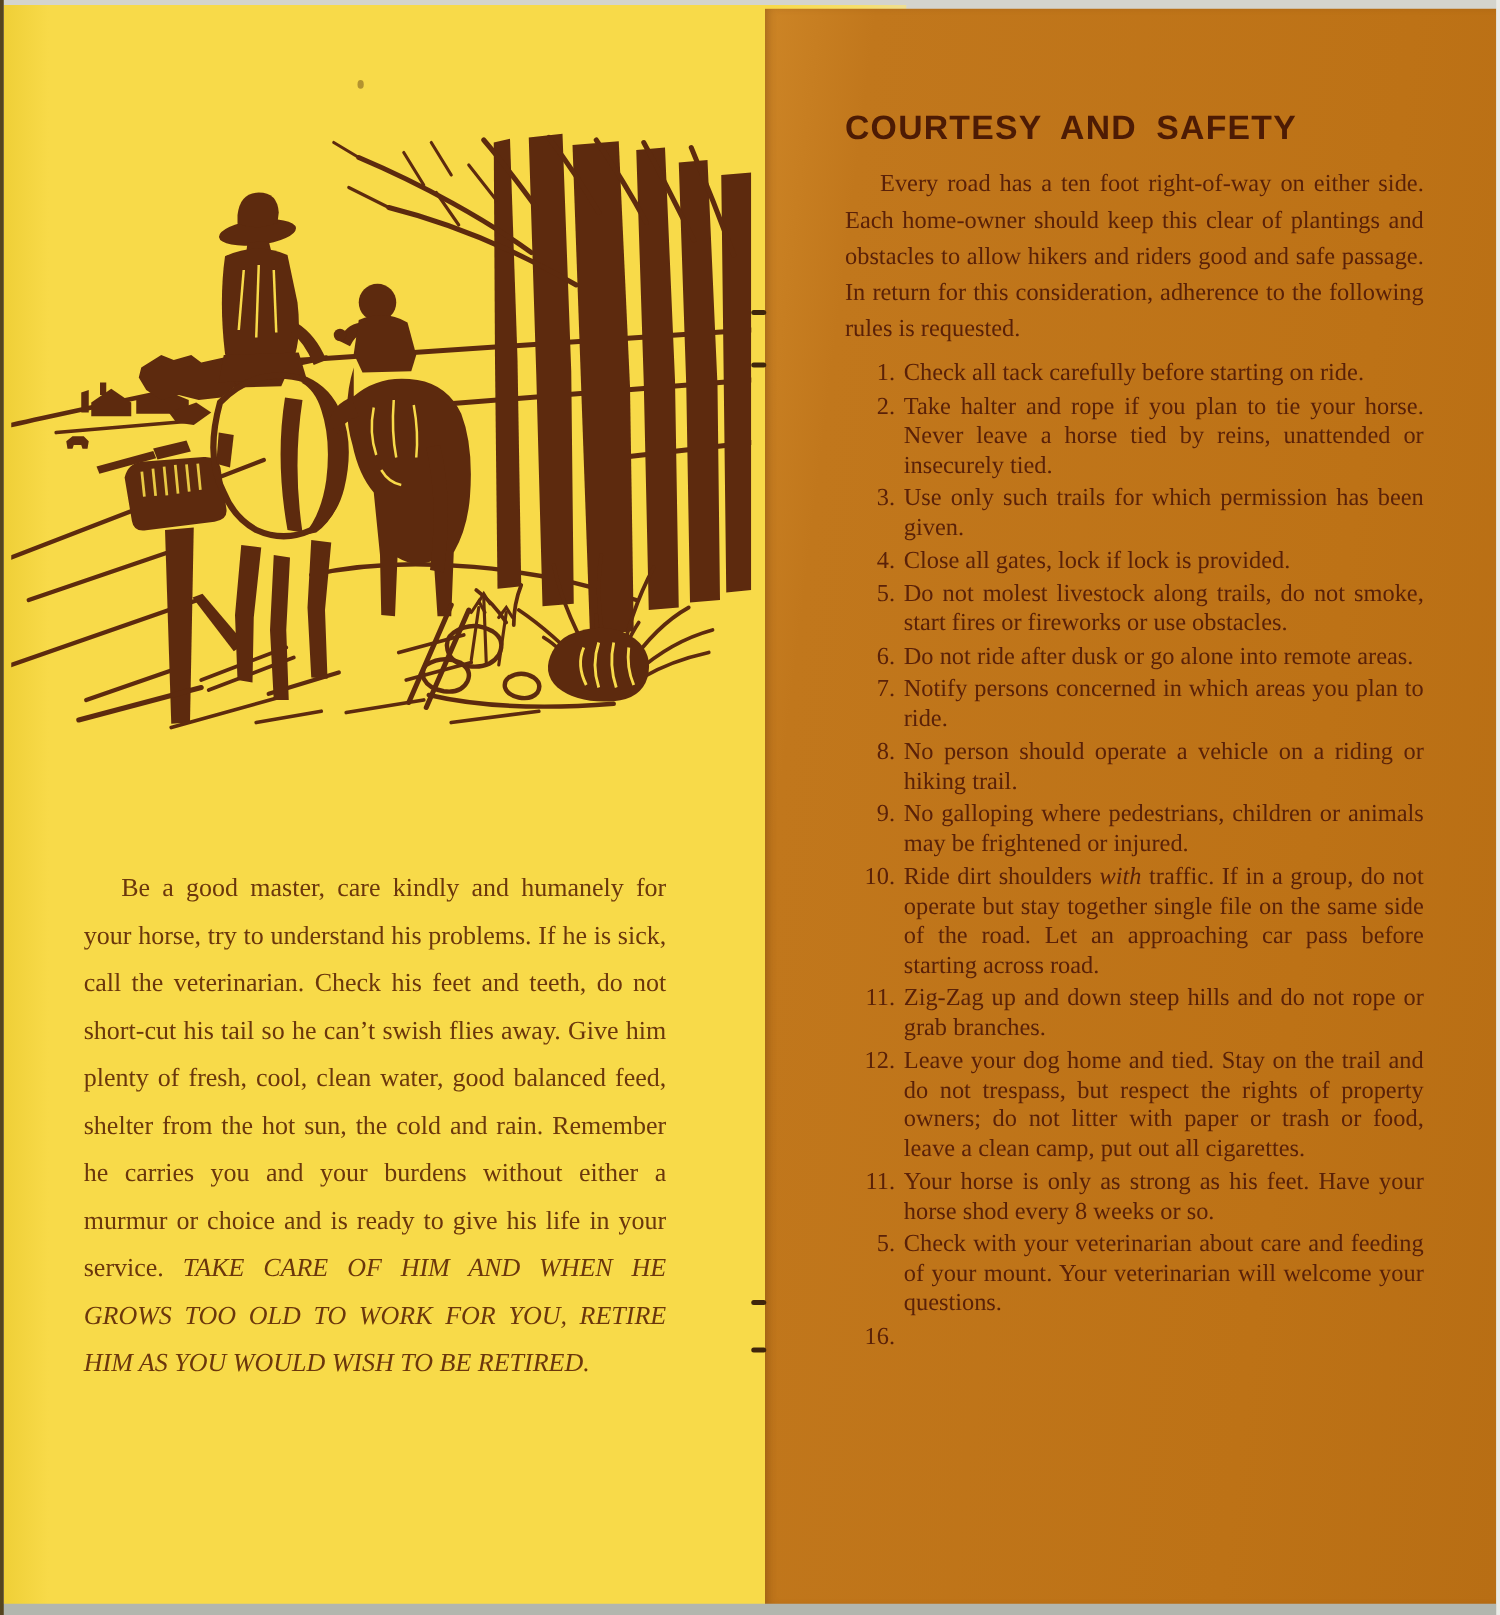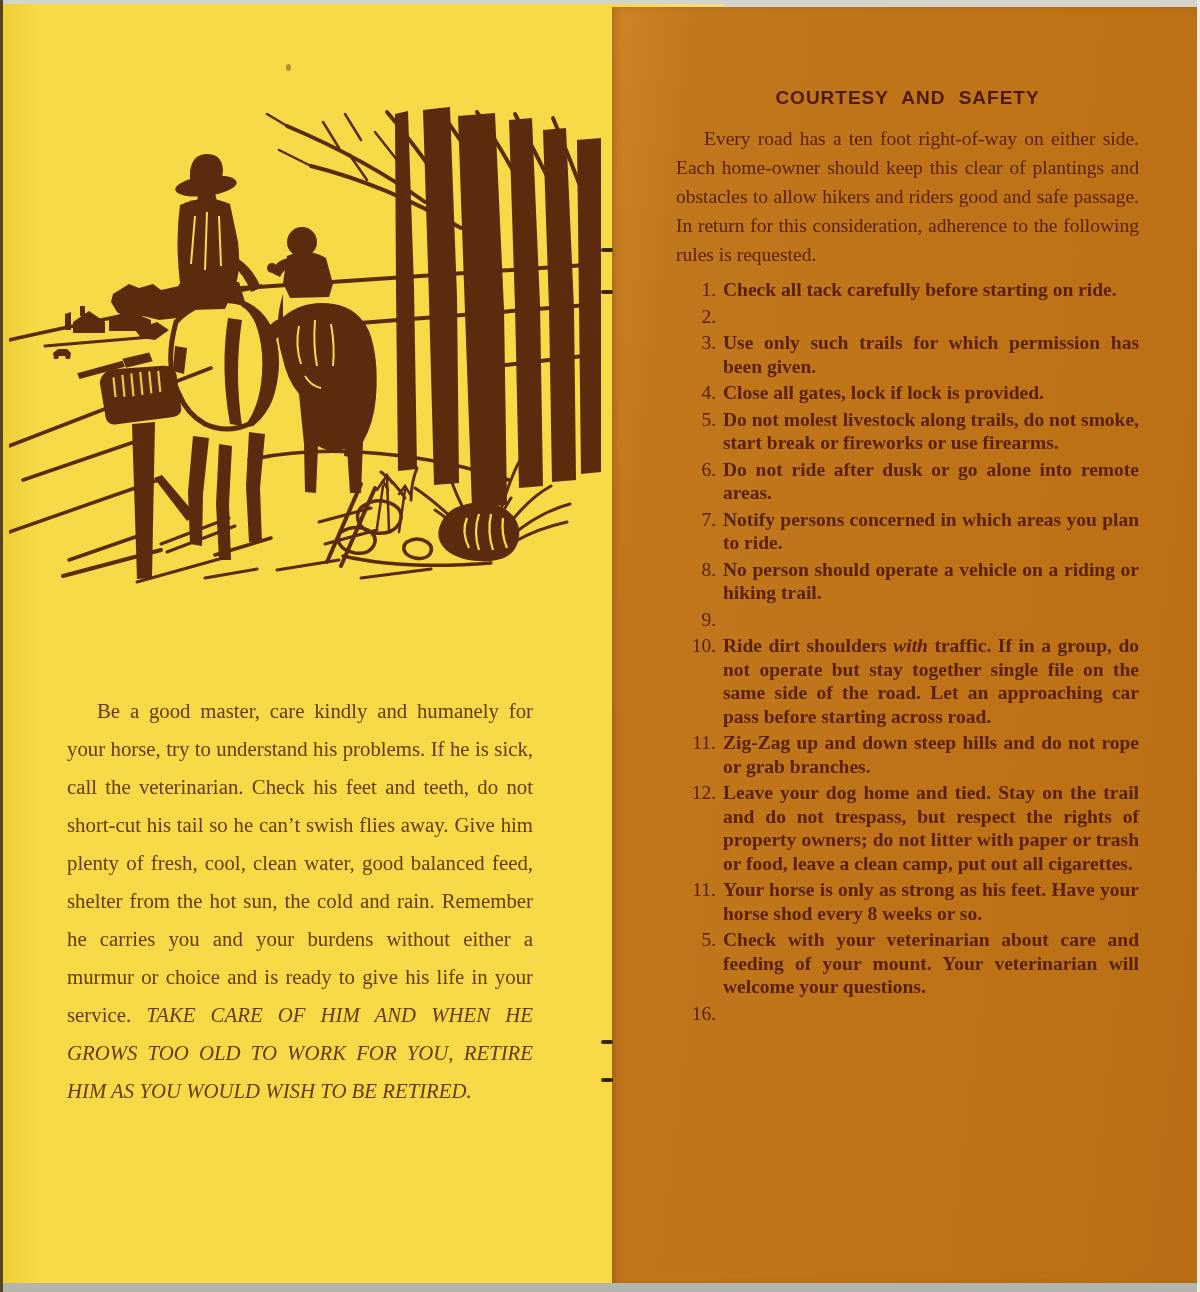--- a/index.html
+++ b/index.html
@@ -17,27 +17,27 @@
   .stitch{position:absolute;left:601px;width:12px;height:4px;background:#3f250c;border-radius:2px;z-index:8;}
   .speck{position:absolute;left:283px;top:60px;width:5px;height:7px;background:#7a5a1a;border-radius:50%;opacity:.55;}
 
   .illustration{position:absolute;left:6px;top:102px;color:#5d2a0e;}
 
   .left-para{position:absolute;left:64px;top:688px;width:466px;margin:0;
     font-size:20.8px;line-height:38px;text-align:justify;text-indent:30px;color:#6b370c;}
   .left-para em{font-style:italic;}
 
   .rp-content{padding:80px 58px 0 64px;}
-  .rp-title{margin:0;text-align:center;font-family:"Liberation Sans",sans-serif;font-weight:bold;
-    font-size:19px;letter-spacing:1px;word-spacing:7px;color:#4d1b04;}
+  .rp-title{margin:0;text-align:left;font-family:"Liberation Sans",sans-serif;font-weight:bold;
+    font-size:27px;letter-spacing:1px;word-spacing:7px;color:#4d1b04;}
   .intro{margin:15px 0 9px 0;font-size:19.5px;line-height:29px;text-align:justify;text-indent:28px;}
   ol.rules{list-style:none;margin:0;padding:0;}
   .rule{display:flex;margin:0 0 3px 0;font-size:19.5px;line-height:23.5px;}
   .rule-num{flex:0 0 40px;text-align:right;padding-right:7px;}
-  .rule-text{flex:1;text-align:justify;font-weight:bold;}
+  .rule-text{flex:1;text-align:justify;}
   .rule-text em{font-style:italic;}
 </style>
 </head>
 <body>
 
 <div class="scan">
 
   <div class="page-left">
     <div class="speck"></div>
 
@@ -223,54 +223,56 @@
       <h1 class="rp-title">COURTESY AND SAFETY</h1>
       <p class="intro">Every road has a ten foot right-of-way on either side. Each home-owner should keep this clear of plantings and obstacles to allow hikers and riders good and safe passage. In return for this consideration, adherence to the following rules is requested.</p>
       <ol class="rules" id="rules-list">
   <li class="rule">
     <span class="rule-num">1.</span>
     <span class="rule-text"><span>Check all tack carefully before starting on ride.</span><em></em><span></span></span>
   </li>
 
   <li class="rule">
     <span class="rule-num">2.</span>
+    <span class="rule-text"><span>Take halter and rope if you plan to tie your horse. Never leave a horse tied by reins, unattended or insecurely tied.</span><em></em><span></span></span>
   </li>
 
   <li class="rule">
     <span class="rule-num">3.</span>
     <span class="rule-text"><span>Use only such trails for which permission has been given.</span><em></em><span></span></span>
   </li>
 
   <li class="rule">
     <span class="rule-num">4.</span>
     <span class="rule-text"><span>Close all gates, lock if lock is provided.</span><em></em><span></span></span>
   </li>
 
   <li class="rule">
     <span class="rule-num">5.</span>
-    <span class="rule-text"><span>Do not molest livestock along trails, do not smoke, start break or fireworks or use firearms.</span><em></em><span></span></span>
+    <span class="rule-text"><span>Do not molest livestock along trails, do not smoke, start fires or fireworks or use obstacles.</span><em></em><span></span></span>
   </li>
 
   <li class="rule">
     <span class="rule-num">6.</span>
     <span class="rule-text"><span>Do not ride after dusk or go alone into remote areas.</span><em></em><span></span></span>
   </li>
 
   <li class="rule">
     <span class="rule-num">7.</span>
     <span class="rule-text"><span>Notify persons concerned in which areas you plan to ride.</span><em></em><span></span></span>
   </li>
 
   <li class="rule">
     <span class="rule-num">8.</span>
     <span class="rule-text"><span>No person should operate a vehicle on a riding or hiking trail.</span><em></em><span></span></span>
   </li>
 
   <li class="rule">
     <span class="rule-num">9.</span>
+    <span class="rule-text"><span>No galloping where pedestrians, children or animals may be frightened or injured.</span><em></em><span></span></span>
   </li>
 
   <li class="rule">
     <span class="rule-num">10.</span>
     <span class="rule-text"><span>Ride dirt shoulders </span><em>with</em><span> traffic. If in a group, do not operate but stay together single file on the same side of the road. Let an approaching car pass before starting across road.</span></span>
   </li>
 
   <li class="rule">
     <span class="rule-num">11.</span>
     <span class="rule-text"><span>Zig-Zag up and down steep hills and do not rope or grab branches.</span><em></em><span></span></span>

